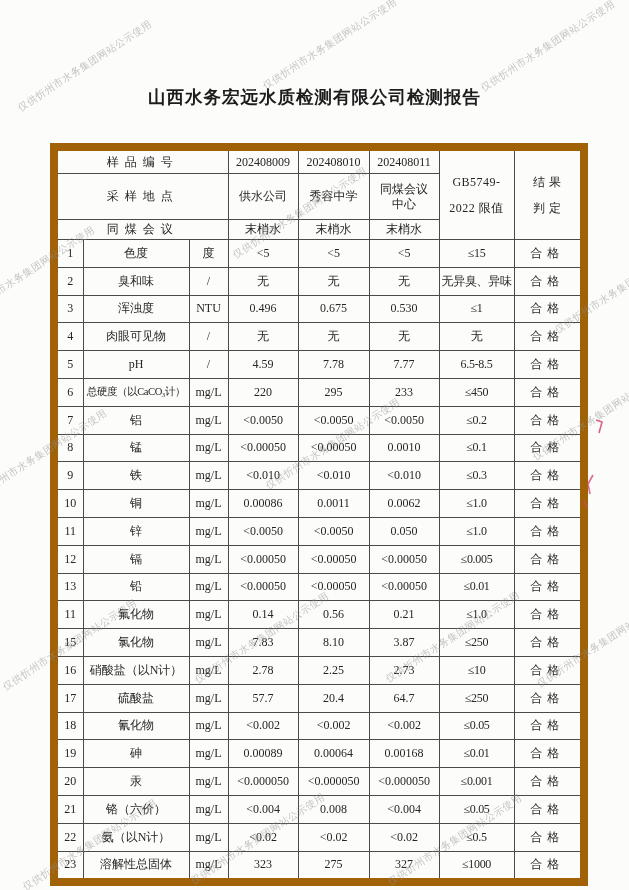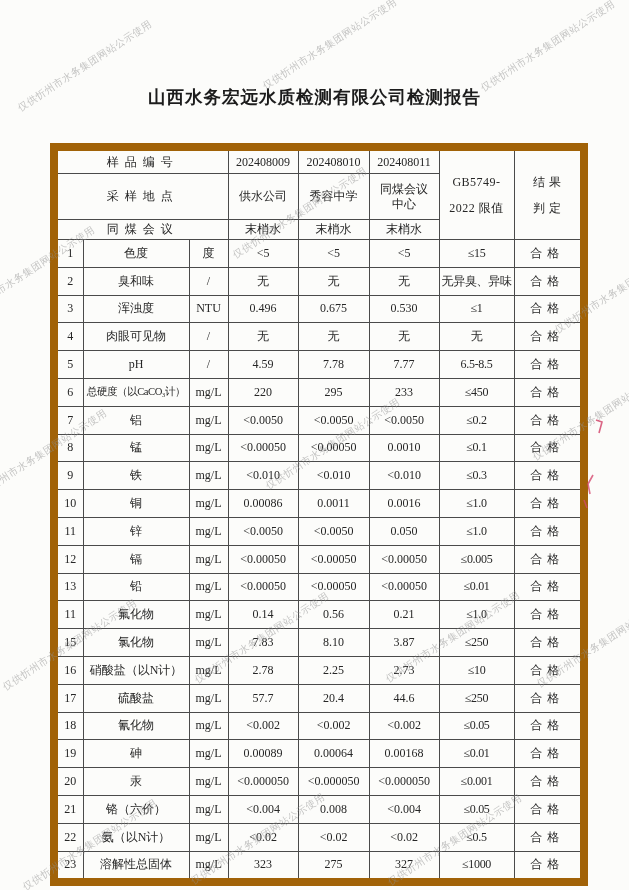--- a/index.html
+++ b/index.html
@@ -205,21 +205,21 @@
           <td class="c-val">&lt;0.010</td>
           <td class="c-limit">≤0.3</td>
           <td class="c-verdict">合格</td>
         </tr>
         <tr class="data-row">
           <td class="c-no">10</td>
           <td class="c-name">铜</td>
           <td class="c-unit">mg/L</td>
           <td class="c-val">0.00086</td>
           <td class="c-val">0.0011</td>
-          <td class="c-val">0.0016</td>
+          <td class="c-val">0.0062</td>
           <td class="c-limit">≤1.0</td>
           <td class="c-verdict">合格</td>
         </tr>
         <tr class="data-row">
           <td class="c-no">11</td>
           <td class="c-name">锌</td>
           <td class="c-unit">mg/L</td>
           <td class="c-val">&lt;0.0050</td>
           <td class="c-val">&lt;0.0050</td>
           <td class="c-val">0.050</td>
@@ -275,21 +275,21 @@
           <td class="c-val">2.73</td>
           <td class="c-limit">≤10</td>
           <td class="c-verdict">合格</td>
         </tr>
         <tr class="data-row">
           <td class="c-no">17</td>
           <td class="c-name">硫酸盐</td>
           <td class="c-unit">mg/L</td>
           <td class="c-val">57.7</td>
           <td class="c-val">20.4</td>
-          <td class="c-val">44.6</td>
+          <td class="c-val">64.7</td>
           <td class="c-limit">≤250</td>
           <td class="c-verdict">合格</td>
         </tr>
         <tr class="data-row">
           <td class="c-no">18</td>
           <td class="c-name">氰化物</td>
           <td class="c-unit">mg/L</td>
           <td class="c-val">&lt;0.002</td>
           <td class="c-val">&lt;0.002</td>
           <td class="c-val">&lt;0.002</td>

